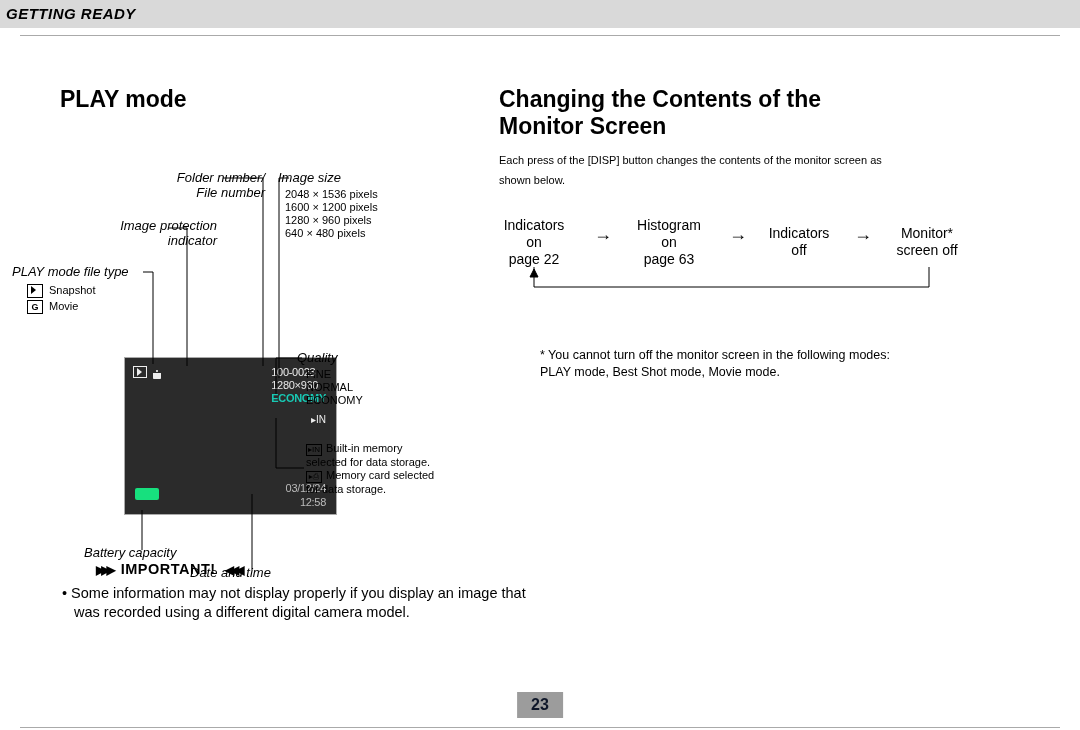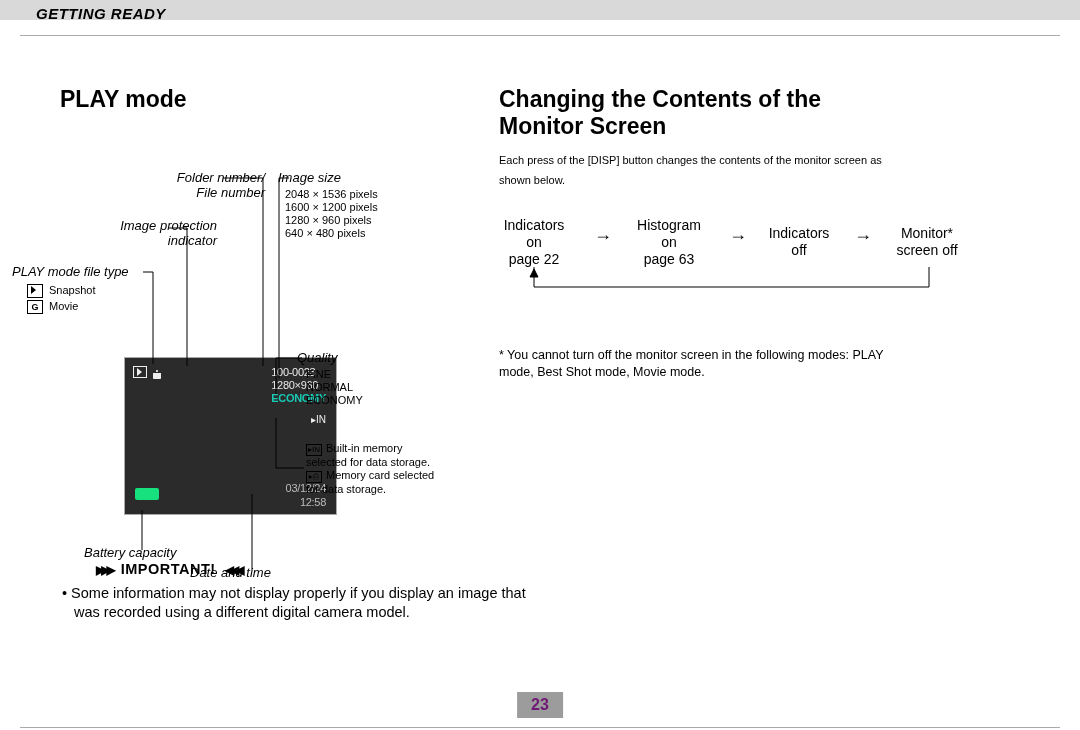--- a/index.html
+++ b/index.html
@@ -8,23 +8,23 @@
     font-family: Arial, Helvetica, sans-serif;
     background: #fff;
     color: #000;
     width: 1080px;
     height: 730px;
     position: relative;
     overflow: hidden;
   }
   .header-bar {
     background: #d9d9d9;
-    height: 20px;
+    height: 28px;
     line-height: 28px;
-    padding-left: 36px;
+    padding-left: 6px;
     font-style: italic;
     font-weight: bold;
     font-size: 15px;
     letter-spacing: 0.5px;
   }
   .content {
     position: absolute;
     top: 50px;
     left: 0;
     width: 948px;
@@ -84,24 +84,24 @@
   .important-block { position:absolute; left:60px; top:560px; width:470px; font-size:14.5px; line-height:19px;}
   .imp-hdr { font-weight:bold; font-style: normal; letter-spacing:0.5px; margin-bottom:4px;padding-left:36px;}
   .glyph { font-style: normal; display:inline-block; vertical-align:middle; font-size:12px; letter-spacing:-4px;}
 
   
   .right-col p { font-size:11px; line-height:20px; margin:8px 0 16px 0;}
   .flow { position:relative; height:90px; margin-top:27px; font-size:14px; text-align:center;}
   .flow .node { position:absolute; width:100px; line-height:17px;}
   .flow .arr  { position:absolute; font-size:18px; line-height:18px; }
   .flow-svg { position:absolute; left:0; top:0; pointer-events:none;}
-  .foot { font-size:12.5px; line-height:17px; margin-top:40px;}
-
-  
-  .pagenum { position:absolute; left:50%; transform:translateX(-50%); bottom:12px; background:#9c9c9c; color:#701a75; font-weight:bold; padding:4px 14px; font-size:16px;}
+  .foot { font-size:12.5px; line-height:17px; margin-top:40px;margin-left:41px;}
+
+  
+  .pagenum { position:absolute; left:50%; transform:translateX(-50%); bottom:12px; background:#9c9c9c; color:#0f172a; font-weight:bold; padding:4px 14px; font-size:16px;}
   .bottom-border { position:absolute; left:20px; right:20px; bottom:2px; border-bottom:1px solid #aaa;}
   .top-border    { position:absolute; left:20px; right:20px; top:35px; border-top:1px solid #aaa;}
 </style>
 </head>
 <body>
 
 <div class="header-bar">GETTING READY</div>
 <div class="top-border"></div>
 
 <div class="content">

